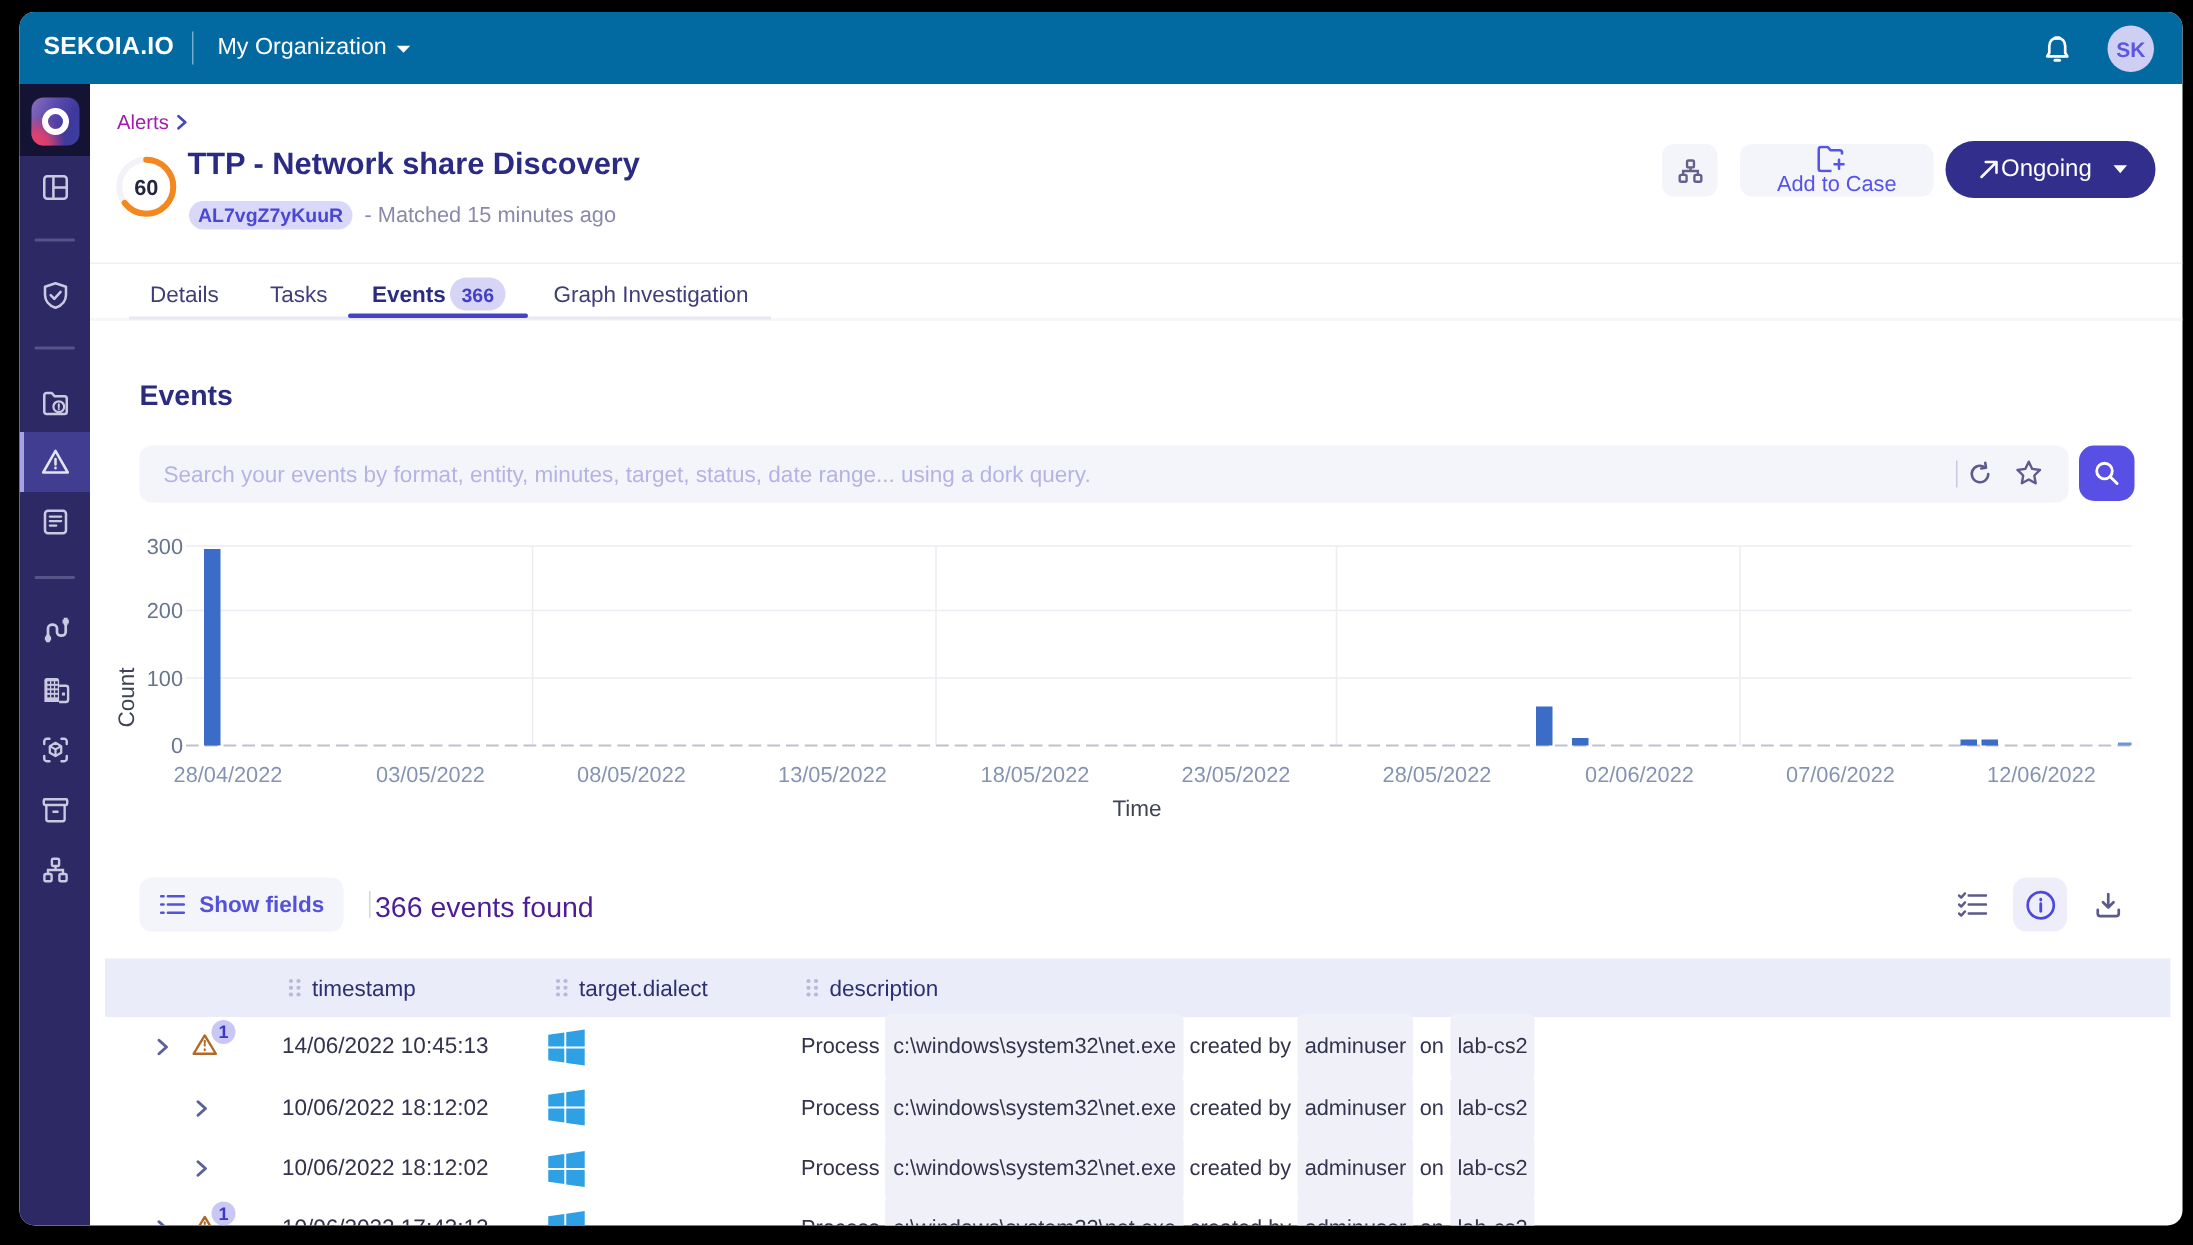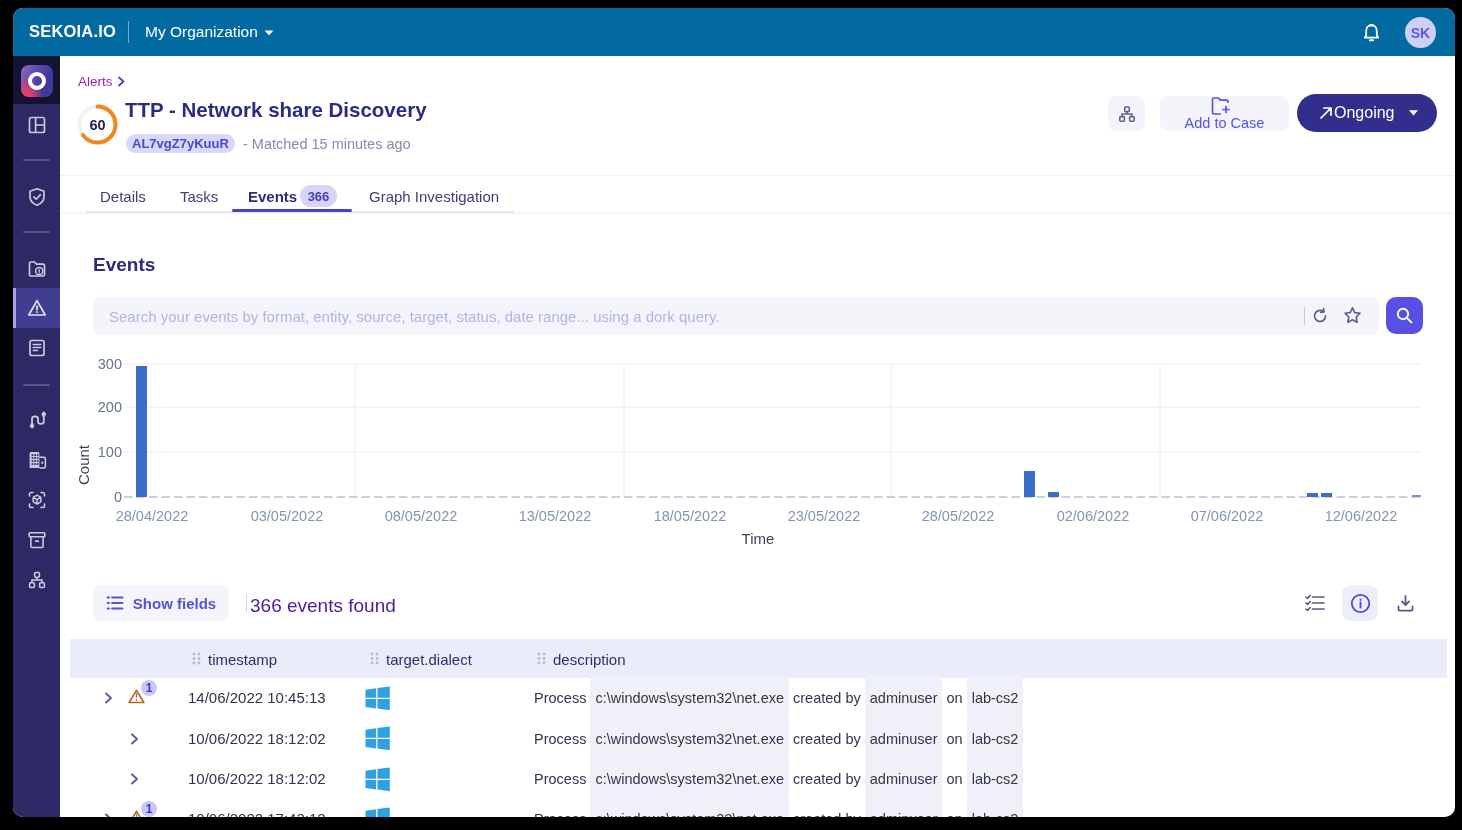--- a/index.html
+++ b/index.html
@@ -170,21 +170,21 @@
   <div class="abs" style="left:87px;top:180px;font-size:15px;color:#3f3e78;">Details</div>
   <div class="abs" style="left:167px;top:180px;font-size:15px;color:#3f3e78;">Tasks</div>
   <div class="abs" style="left:235px;top:180px;font-size:15px;font-weight:bold;color:#2b2b80;">Events</div>
   <div class="abs" style="left:287px;top:177px;width:37px;height:22px;border-radius:11px;background:#d6d5f6;color:#4340c8;font-size:13px;font-weight:bold;display:flex;align-items:center;justify-content:center;">366</div>
   <div class="abs" style="left:356px;top:180px;font-size:15px;color:#3f3e78;">Graph Investigation</div>
   <div class="abs" style="left:219px;top:201px;width:120px;height:3px;background:#4543c4;border-radius:2px;"></div>
 
   <div class="abs" style="left:80px;top:246px;font-size:19px;font-weight:bold;color:#2b2b80;">Events</div>
 
   <div class="abs" style="left:80px;top:289px;width:1286px;height:38px;background:#f4f4fb;border-radius:8px;"></div>
-  <div class="abs" style="left:96px;top:300px;font-size:15px;color:#b5b3e4;">Search your events by format, entity, source, target, status, date range... using a dork query.</div>
+  <div class="abs" style="left:96px;top:300px;font-size:15px;color:#b5b3e4;">Search your events by format, entity, minutes, target, status, date range... using a dork query.</div>
   <div class="abs" style="left:1291px;top:299px;width:1px;height:18px;background:#c9c8e0;"></div>
   <svg class="abs" style="left:1298px;top:299px" width="18" height="18" viewBox="0 0 18 18">
     <path d="M14.5 9 A5.5 5.5 0 1 1 12.2 4.5" fill="none" stroke="#5d5b8e" stroke-width="1.7" stroke-linecap="round"></path>
     <path d="M12.5 1.5 L13 4.8 L9.8 5.3" fill="none" stroke="#5d5b8e" stroke-width="1.7" stroke-linecap="round" stroke-linejoin="round"></path>
   </svg>
   <svg class="abs" style="left:1330px;top:298px" width="19" height="19" viewBox="0 0 19 19">
     <path d="M9.5 1.8 L11.8 6.6 L17 7.3 L13.2 11 L14.1 16.2 L9.5 13.7 L4.9 16.2 L5.8 11 L2 7.3 L7.2 6.6 Z" fill="none" stroke="#5d5b8e" stroke-width="1.6" stroke-linejoin="round"></path>
   </svg>
   <div class="abs" style="left:1373px;top:289px;width:37px;height:37px;background:#5850e4;border-radius:10px;">
     <svg width="19" height="19" viewBox="0 0 19 19" style="margin:9px">

